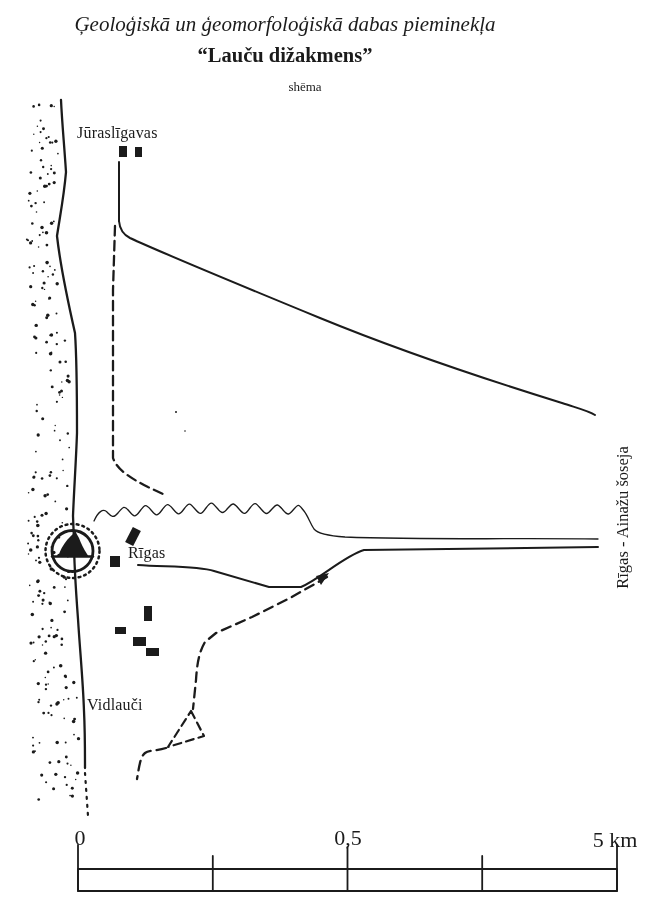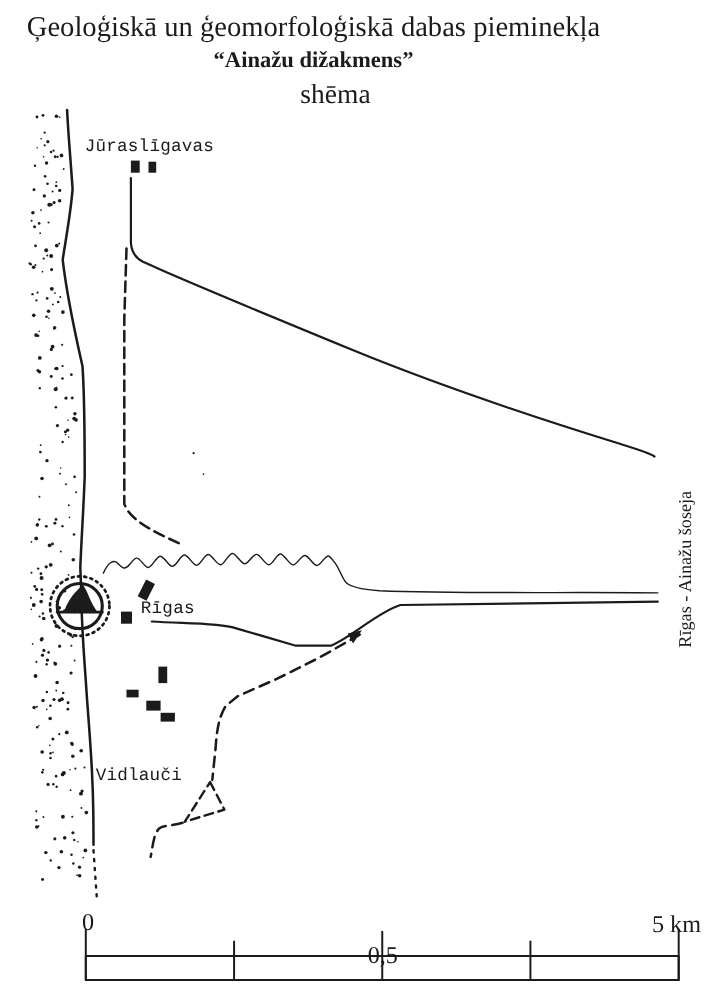--- a/index.html
+++ b/index.html
@@ -6,38 +6,38 @@
   .page{
     position:relative;width:645px;height:900px;overflow:hidden;
     background:var(--paper,#ffffff);color:var(--ink,#1b1b1b);
     font-family:"Liberation Serif",serif;
   }
   .page svg{position:absolute;left:0;top:0;}
   .title{
     position:absolute;left:0;top:9px;width:570px;text-align:center;
     font-family:"Liberation Serif",serif;
   }
-  .title .t1{font-size:26px;line-height:31px;}
+  .title .t1{font-size:21px;line-height:31px;font-style:italic;}
   .title .t2{font-size:20.5px;line-height:31px;font-weight:bold;}
-  .title .t3{font-size:25px;line-height:31px;margin-left:40px;}
+  .title .t3{font-size:13px;line-height:31px;margin-left:40px;}
   .plabel{
-    position:absolute;font-family:Liberation Mono, monospace;
+    position:absolute;font-family:Liberation Serif, serif;
     font-size:16px;letter-spacing:.2px;white-space:nowrap;
   }
   .hlabel{
     position:absolute;left:613px;top:599px;width:163px;text-align:center;
     transform:rotate(-90deg);transform-origin:0 0;
     font-family:"Liberation Serif",serif;font-size:16.5px;white-space:nowrap;
   }
   .slabel{
     position:absolute;font-family:"Liberation Serif",serif;font-size:22px;
     text-align:center;white-space:nowrap;
   }
   .s0{left:70px;top:825px;width:20px;}
-  .s05{left:325px;top:825px;width:46px;margin-top:30px;}
+  .s05{left:325px;top:825px;width:46px;}
   .s1{left:586px;top:827px;width:58px;}
 </style>
 </head>
 <body>
 
 <div class="page">
 
   <svg width="645" height="900" viewBox="0 0 645 900">
     <g fill="none" stroke="var(--ink,#1b1b1b)" stroke-linecap="round" stroke-linejoin="round">
 
@@ -336,21 +336,21 @@
         <path d="M212.8,856 L212.8,891"></path>
         <path d="M347.5,847 L347.5,891"></path>
         <path d="M482.2,856 L482.2,891"></path>
         <path d="M617,845 L617,891"></path>
       </g>
     </g>
   </svg>
 
   <div class="title">
     <div class="t1">Ģeoloģiskā un ģeomorfoloģiskā dabas pieminekļa</div>
-    <div class="t2">“Ainažu dižakmens”</div>
+    <div class="t2">“Lauču dižakmens”</div>
     <div class="t3">shēma</div>
   </div>
 
   <div class="plabel" style="left:77px;top:124px">Jūraslīgavas</div>
   <div class="plabel" style="left:128px;top:544px">Rīgas</div>
   <div class="plabel" style="left:87px;top:696px">Vidlauči</div>
 
   <div class="hlabel">Rīgas - Ainažu šoseja</div>
 
   <div class="slabel s0">0</div>

